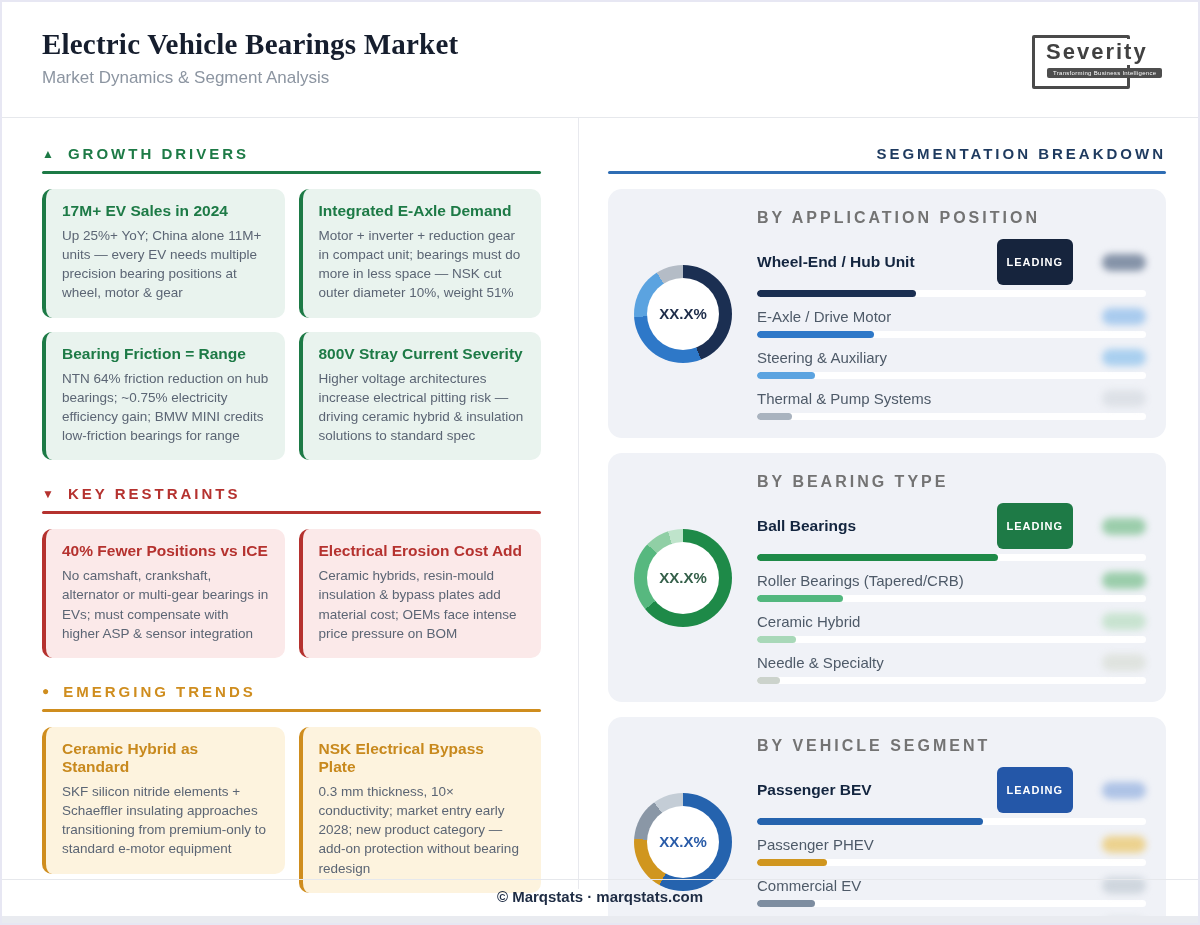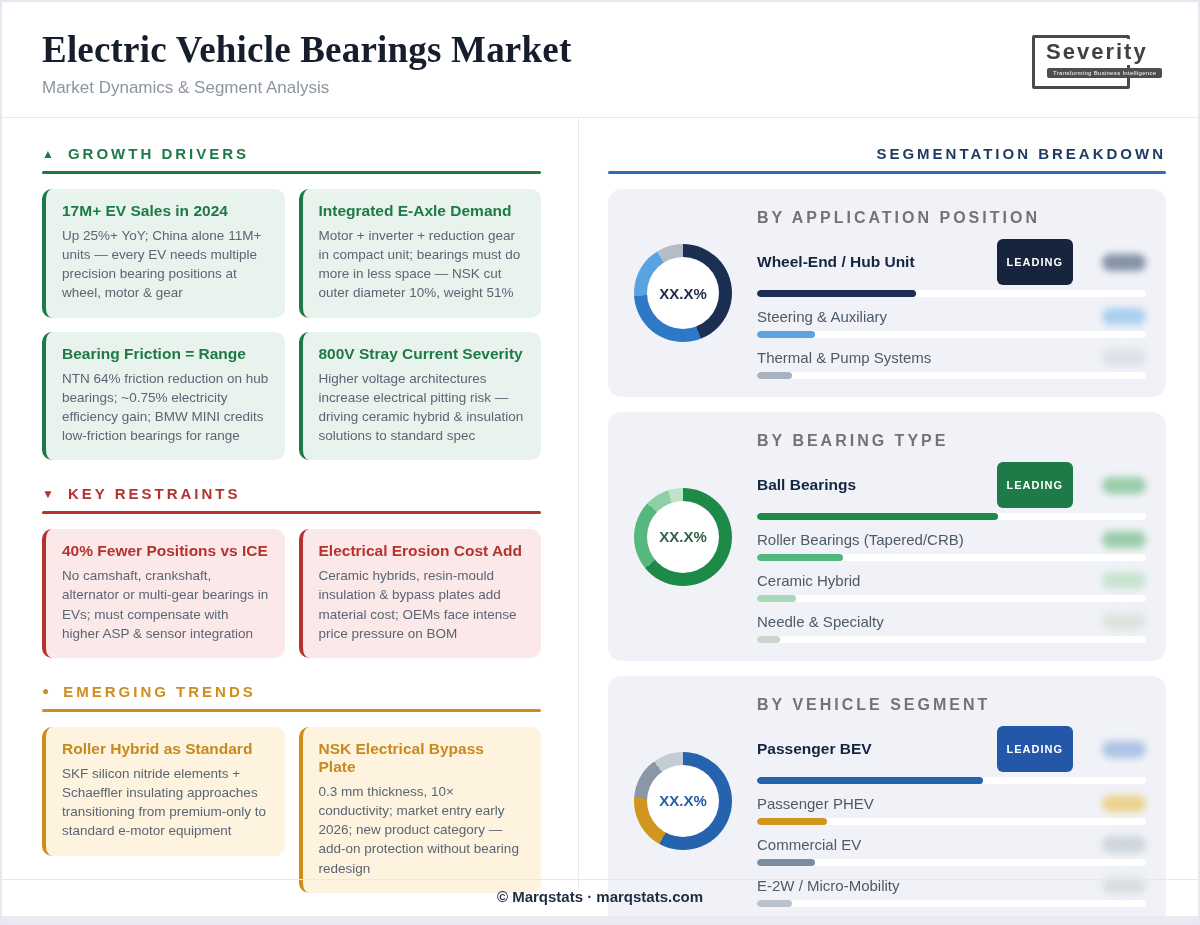--- a/index.html
+++ b/index.html
@@ -4,21 +4,21 @@
 <style>
   html,body{margin:0;padding:0;}
   body{
     width:1200px;height:925px;box-sizing:border-box;
     background:#ffffff;border:2px solid #e7e7f3;
     font-family:"Liberation Sans", sans-serif;
     position:relative;overflow:hidden;
   }
   
   .header{height:116px;border-bottom:1px solid #e6e8ec;position:relative;padding:26px 0 0 40px;box-sizing:border-box;}
-  .page-title{font-family:"Liberation Serif", serif;font-weight:bold;font-size:37px;color:#161e2e;margin:0;letter-spacing:.2px;}
+  .page-title{font-family:"Liberation Serif", serif;font-weight:bold;font-size:29px;color:#161e2e;margin:0;letter-spacing:.2px;}
   .page-subtitle{font-size:17px;color:#8c95a1;margin-top:7px;}
   .logo{position:absolute;top:33px;right:34px;width:132px;height:52px;}
   .logo-frame{width:92px;height:48px;border:3px solid #4a4a4a;border-radius:2px;position:absolute;left:0;top:0;}
   .logo-name{position:absolute;top:4px;left:11px;font-size:22px;font-weight:bold;color:#414141;letter-spacing:2px;background:#fff;padding:0 3px;white-space:nowrap;}
   .logo-tag{position:absolute;bottom:9px;left:15px;background:#4e4e4e;color:#fff;font-size:6px;padding:2px 6px;border-radius:2px;white-space:nowrap;letter-spacing:.3px;}
   
   .content{display:flex;height:771px;}
   .left-panel{width:577px;box-sizing:border-box;border-right:1px solid #e8e9ee;padding:27px 37px 0 40px;}
   .right-panel{flex:1;box-sizing:border-box;padding:27px 32px 0 29px;}
   
@@ -122,26 +122,26 @@
     </div>
 
     <div class="lsection sec-trends">
       <div class="lsec-head" style="color: rgb(207, 141, 30);">
         <span class="lsec-marker">●</span>
         <span>EMERGING TRENDS</span>
       </div>
       <div class="lsec-rule" style="background: rgb(207, 141, 30);"></div>
       <div class="lcards">
         <div class="lcard">
-          <div class="lcard-title">Roller Hybrid as Standard</div>
+          <div class="lcard-title">Ceramic Hybrid as Standard</div>
           <div class="lcard-body">SKF silicon nitride elements + Schaeffler insulating approaches transitioning from premium-only to standard e-motor equipment</div>
         </div>
         <div class="lcard">
           <div class="lcard-title">NSK Electrical Bypass Plate</div>
-          <div class="lcard-body">0.3 mm thickness, 10× conductivity; market entry early 2026; new product category — add-on protection without bearing redesign</div>
+          <div class="lcard-body">0.3 mm thickness, 10× conductivity; market entry early 2028; new product category — add-on protection without bearing redesign</div>
         </div>
       </div>
     </div>
 
   </div>
 
   <div class="right-panel">
     <div class="seg-head">SEGMENTATION BREAKDOWN</div>
     <div class="seg-rule" style="background: rgb(46, 109, 180);"></div>
 
@@ -160,20 +160,29 @@
             <span class="row-label leading">Wheel-End / Hub Unit</span>
             <span class="badge" style="background: rgb(22, 36, 61);">LEADING</span>
             <span class="pill" style="background: rgb(133, 147, 168);"></span>
           </div>
           <div class="track">
               <div class="fill" style="width: 41%; background: rgb(27, 47, 82);"></div>
             </div>
         </div>
         <div class="seg-row">
           <div class="row-top">
+            <span class="row-label">E-Axle / Drive Motor</span>
+            <span class="pill" style="background: rgb(169, 203, 238);"></span>
+          </div>
+          <div class="track">
+              <div class="fill" style="width: 30%; background: rgb(46, 120, 200);"></div>
+            </div>
+        </div>
+        <div class="seg-row">
+          <div class="row-top">
             <span class="row-label">Steering &amp; Auxiliary</span>
             <span class="pill" style="background: rgb(169, 207, 239);"></span>
           </div>
           <div class="track">
               <div class="fill" style="width: 15%; background: rgb(91, 163, 224);"></div>
             </div>
         </div>
         <div class="seg-row">
           <div class="row-top">
             <span class="row-label">Thermal &amp; Pump Systems</span>

